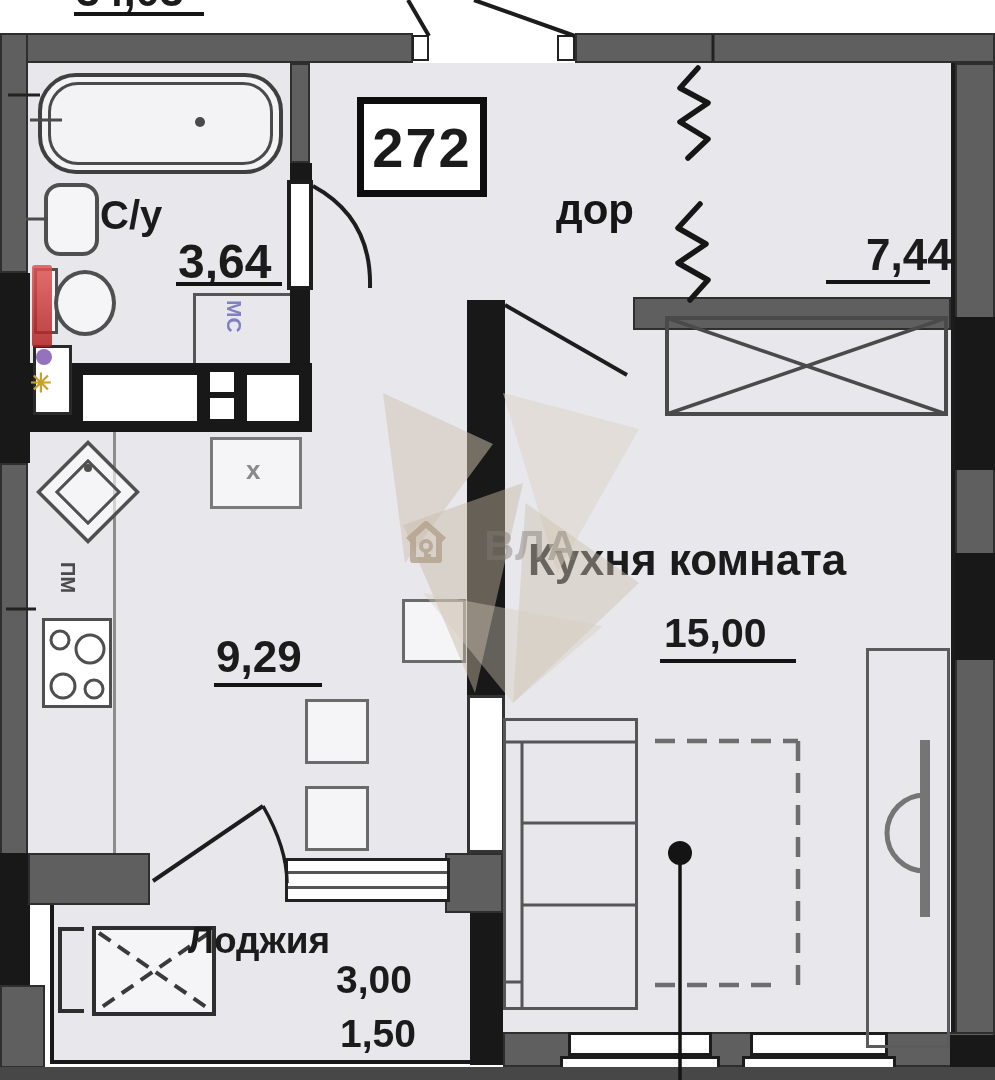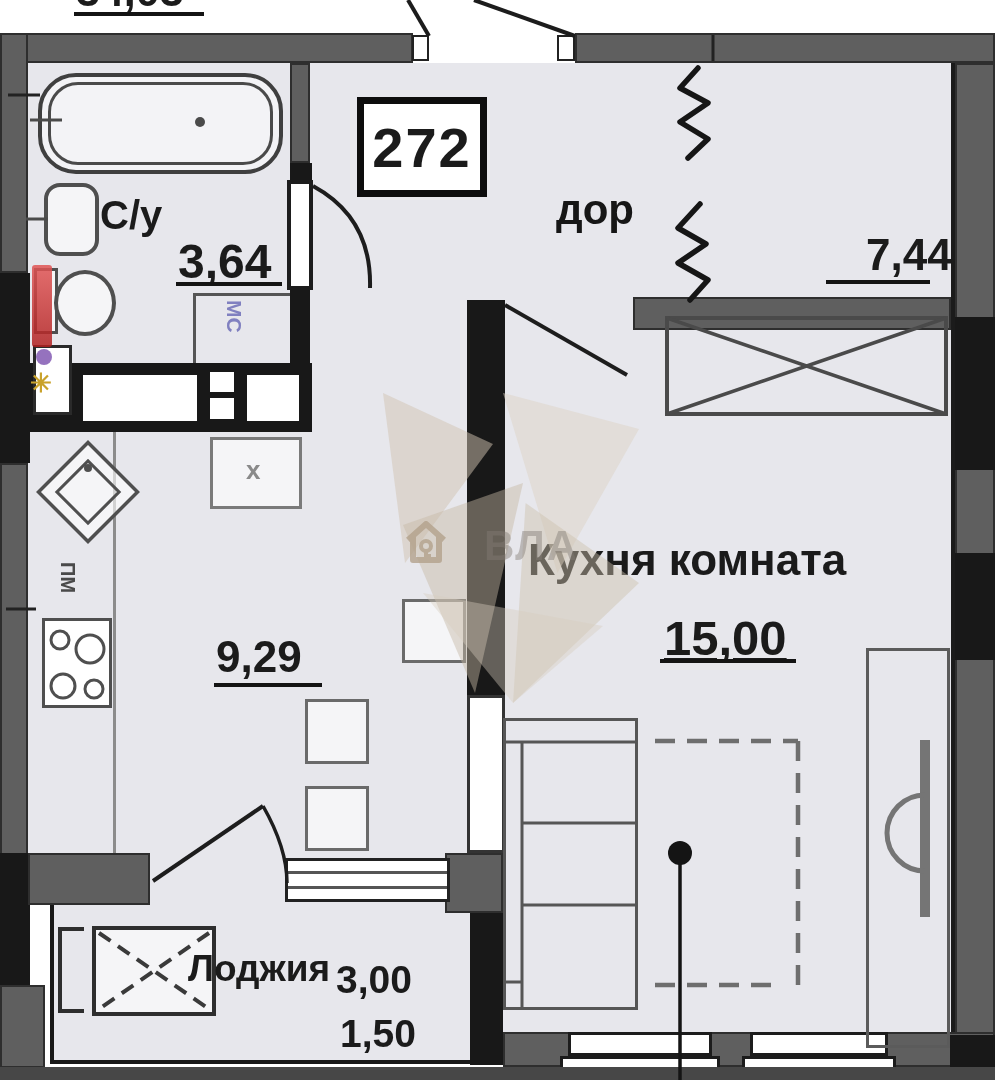--- a/index.html
+++ b/index.html
@@ -166,24 +166,24 @@
     <br>
     <span>дор</span>
   </div>
   <div class="a lbl" style="left:828px;top:230px;font-size:44px;margin-left:38px;">7,44</div>
   <div class="a ul" style="left:826px;top:280px;width:104px;"></div>
 
   <div class="a lbl" style="left:216px;top:632px;font-size:44px;">9,29</div>
   <div class="a ul" style="left:214px;top:683px;width:108px;"></div>
 
   <div class="a lbl" style="left:528px;top:535px;font-size:44px;">Кухня комната</div>
-  <div class="a lbl" style="left:664px;top:610px;font-size:49px;text-decoration:underline;">15,00</div>
+  <div class="a lbl" style="left:664px;top:610px;font-size:41px;">15,00</div>
   <div class="a ul" style="left:660px;top:659px;width:136px;"></div>
 
-  <div class="a lbl" style="left:188px;top:948px;font-size:37px;">Лоджия</div>
+  <div class="a lbl" style="left:188px;top:920px;font-size:37px;">Лоджия</div>
   <div class="a lbl" style="left:336px;top:958px;font-size:39px;">3,00</div>
   <div class="a lbl" style="left:340px;top:1012px;font-size:39px;">1,50</div>
 
   <div class="a vtext" style="left:222px;top:300px;font-size:21px;color:#8080c0;">МС</div>
   <div class="a vtext" style="left:56px;top:562px;font-size:20px;color:#4a4a4a;">ПМ</div>
 
   <div class="a" style="left:383px;top:393px;width:256px;height:310px;pointer-events:none;">
     <div class="a" style="left:0;top:0;width:110px;height:170px;background:rgba(210,196,178,.5);clip-path:polygon(0 0,100% 30%,20% 100%);"></div>
     <div class="a" style="left:20px;top:90px;width:120px;height:210px;background:rgba(198,184,164,.45);clip-path:polygon(0 20%,100% 0,60% 100%);"></div>
     <div class="a" style="left:120px;top:0;width:136px;height:180px;background:rgba(222,212,198,.5);clip-path:polygon(0 0,100% 20%,40% 100%);"></div>

